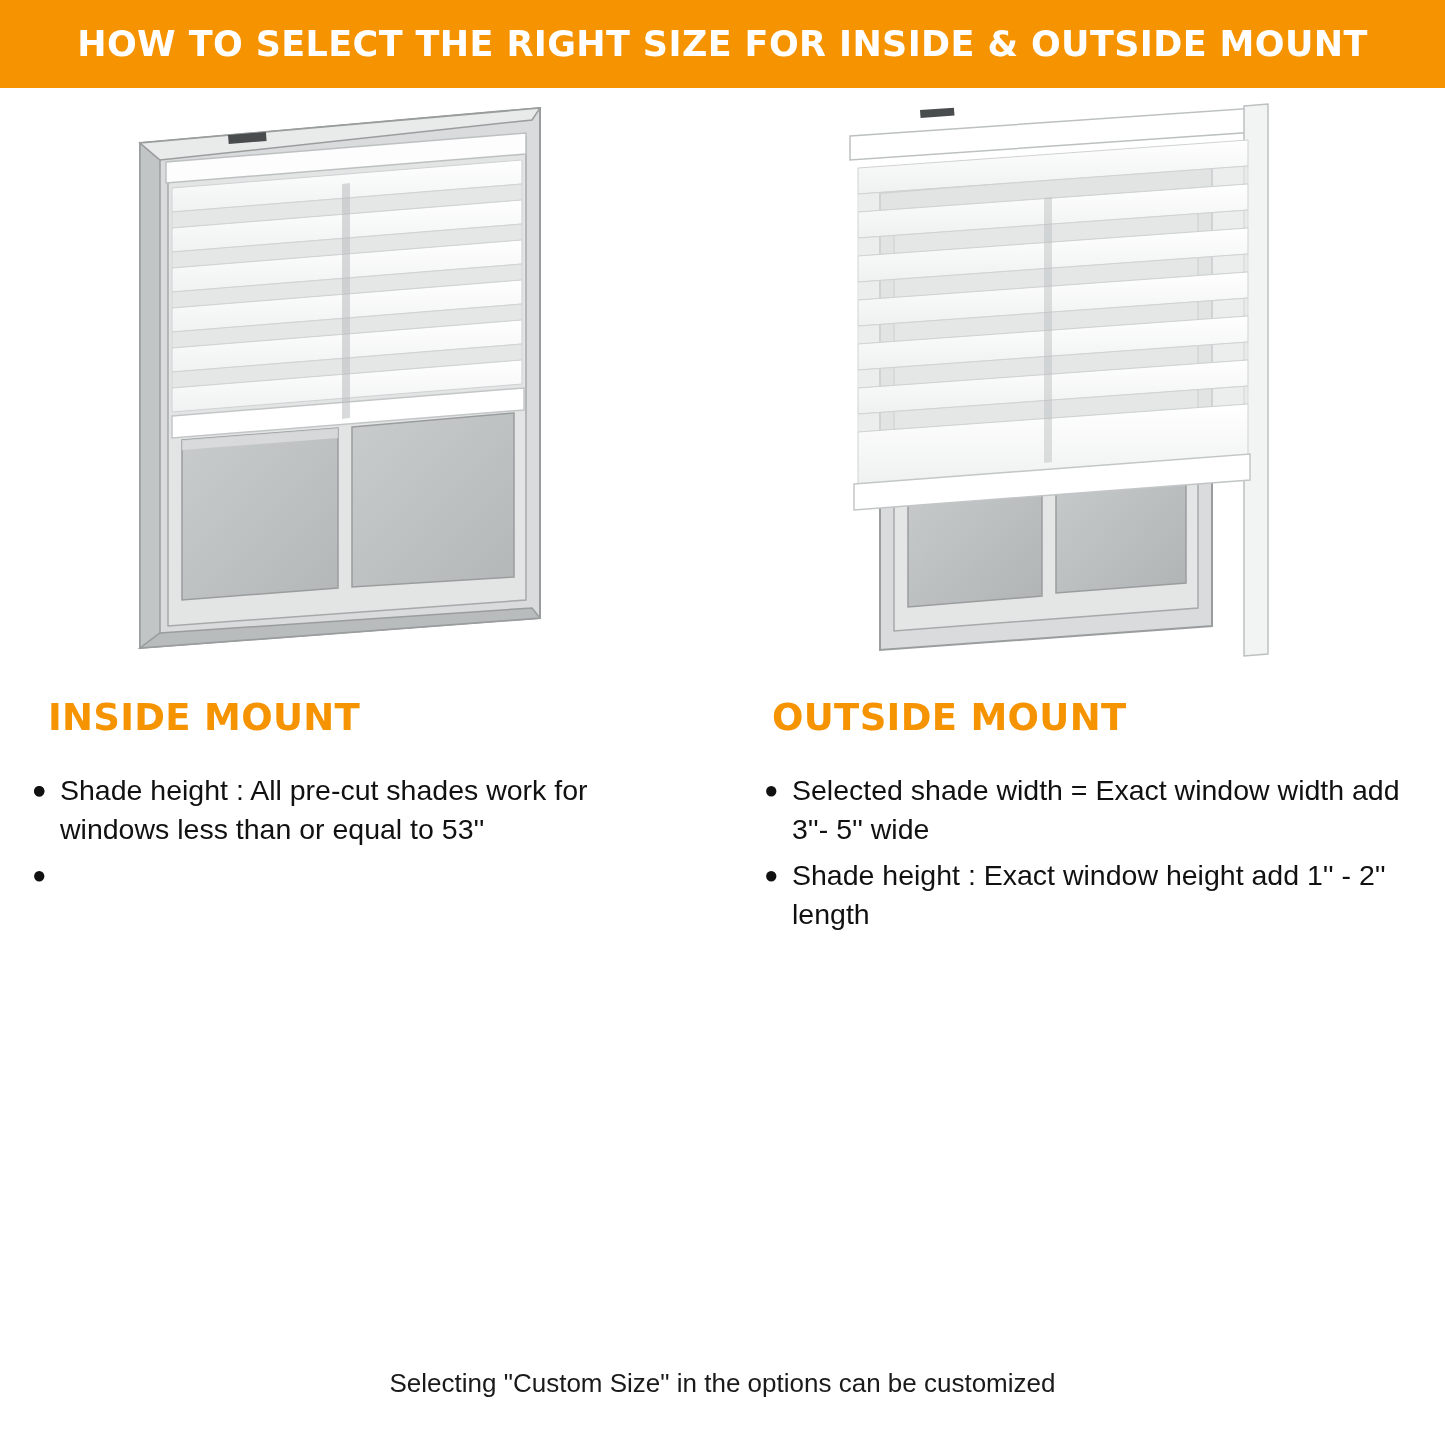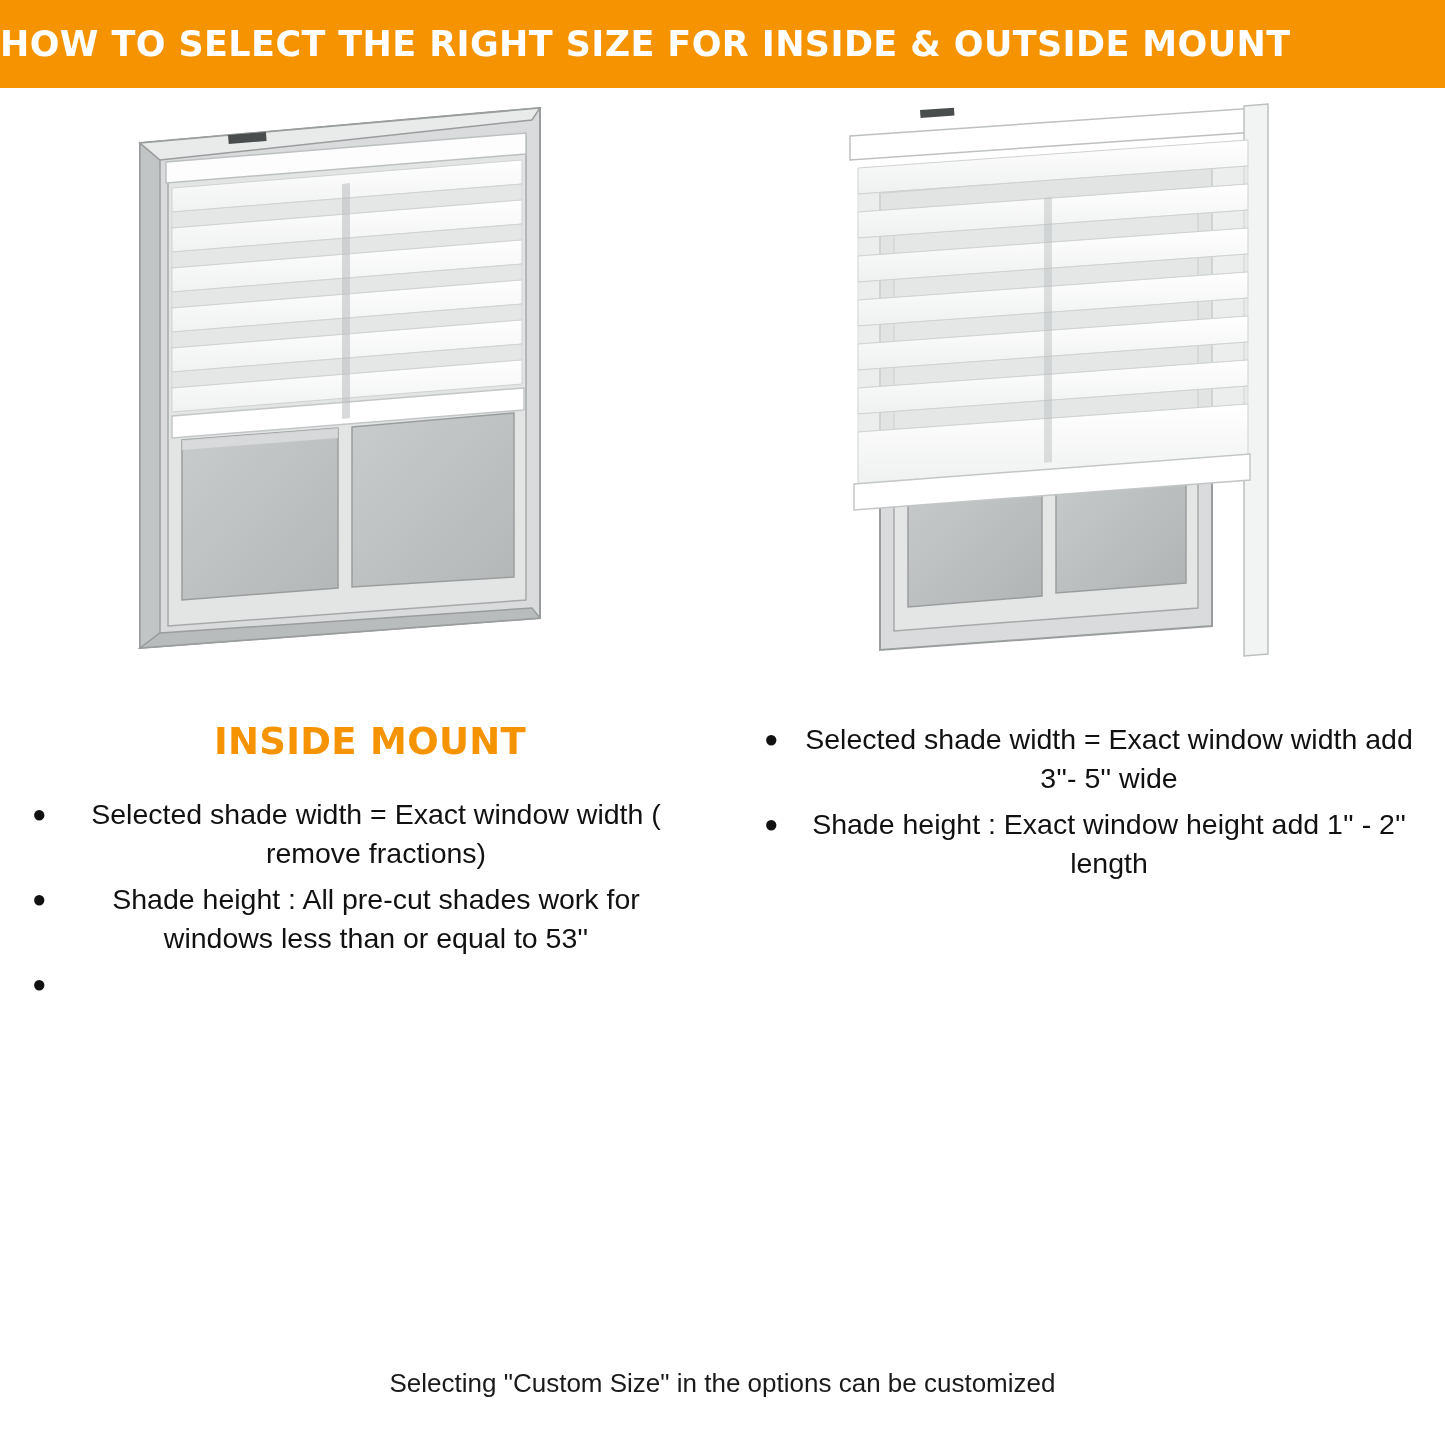--- a/index.html
+++ b/index.html
@@ -16,20 +16,21 @@
     position: relative;
   }
 
   
   .header-bar {
     width: 100%;
     height: 88px;
     background: #F59300;
     display: flex;
     align-items: center;
+    justify-content: center;
     box-sizing: border-box;
   }
   .header-title {
     color: #ffffff;
     font-size: 35px;
     font-weight: bold;
     letter-spacing: 0.4px;
     text-align: center;
     white-space: nowrap;
     font-family: "DejaVu Sans", sans-serif;
@@ -44,25 +45,24 @@
   .illus {
     position: absolute;
     top: 0;
   }
   .illus.left  { left: 120px;  width: 560px; height: 600px; }
   .illus.right { left: 820px;  width: 560px; height: 600px; }
 
   
   .columns {
     position: absolute;
-    top: 720px;
+    top: 696px;
     left: 0;
     width: 1445px;
     display: flex;
-    text-align: center;
   }
   .col {
     box-sizing: border-box;
     width: 722px;
     padding: 0 30px 0 30px;
   }
   .col.right { padding-left: 40px; padding-right: 18px; }
 
   .col-title {
     color: #F59300;
@@ -211,33 +211,33 @@
   </div>
 </div>
 
 <div class="columns">
 
   <div class="col left">
     <div class="col-title">INSIDE MOUNT</div>
     <ul class="bullet-list">
       <li>
         <span class="dot">●</span>
-        <span>Selected shade width = Exact window width ( remove fractions)</span>
       </li>
       <li>
         <span class="dot">●</span>
         <span>Shade height : All pre-cut shades work for windows less than or equal to 53''</span>
       </li>
       <li>
         <span class="dot">●</span>
       </li>
     </ul>
   </div>
 
   <div class="col right">
+    <div class="col-title">OUTSIDE MOUNT</div>
     <ul class="bullet-list">
       <li>
         <span class="dot">●</span>
         <span>Selected shade width = Exact window width add 3''- 5'' wide</span>
       </li>
       <li>
         <span class="dot">●</span>
         <span>Shade height : Exact window height add 1'' - 2'' length</span>
       </li>
     </ul>

